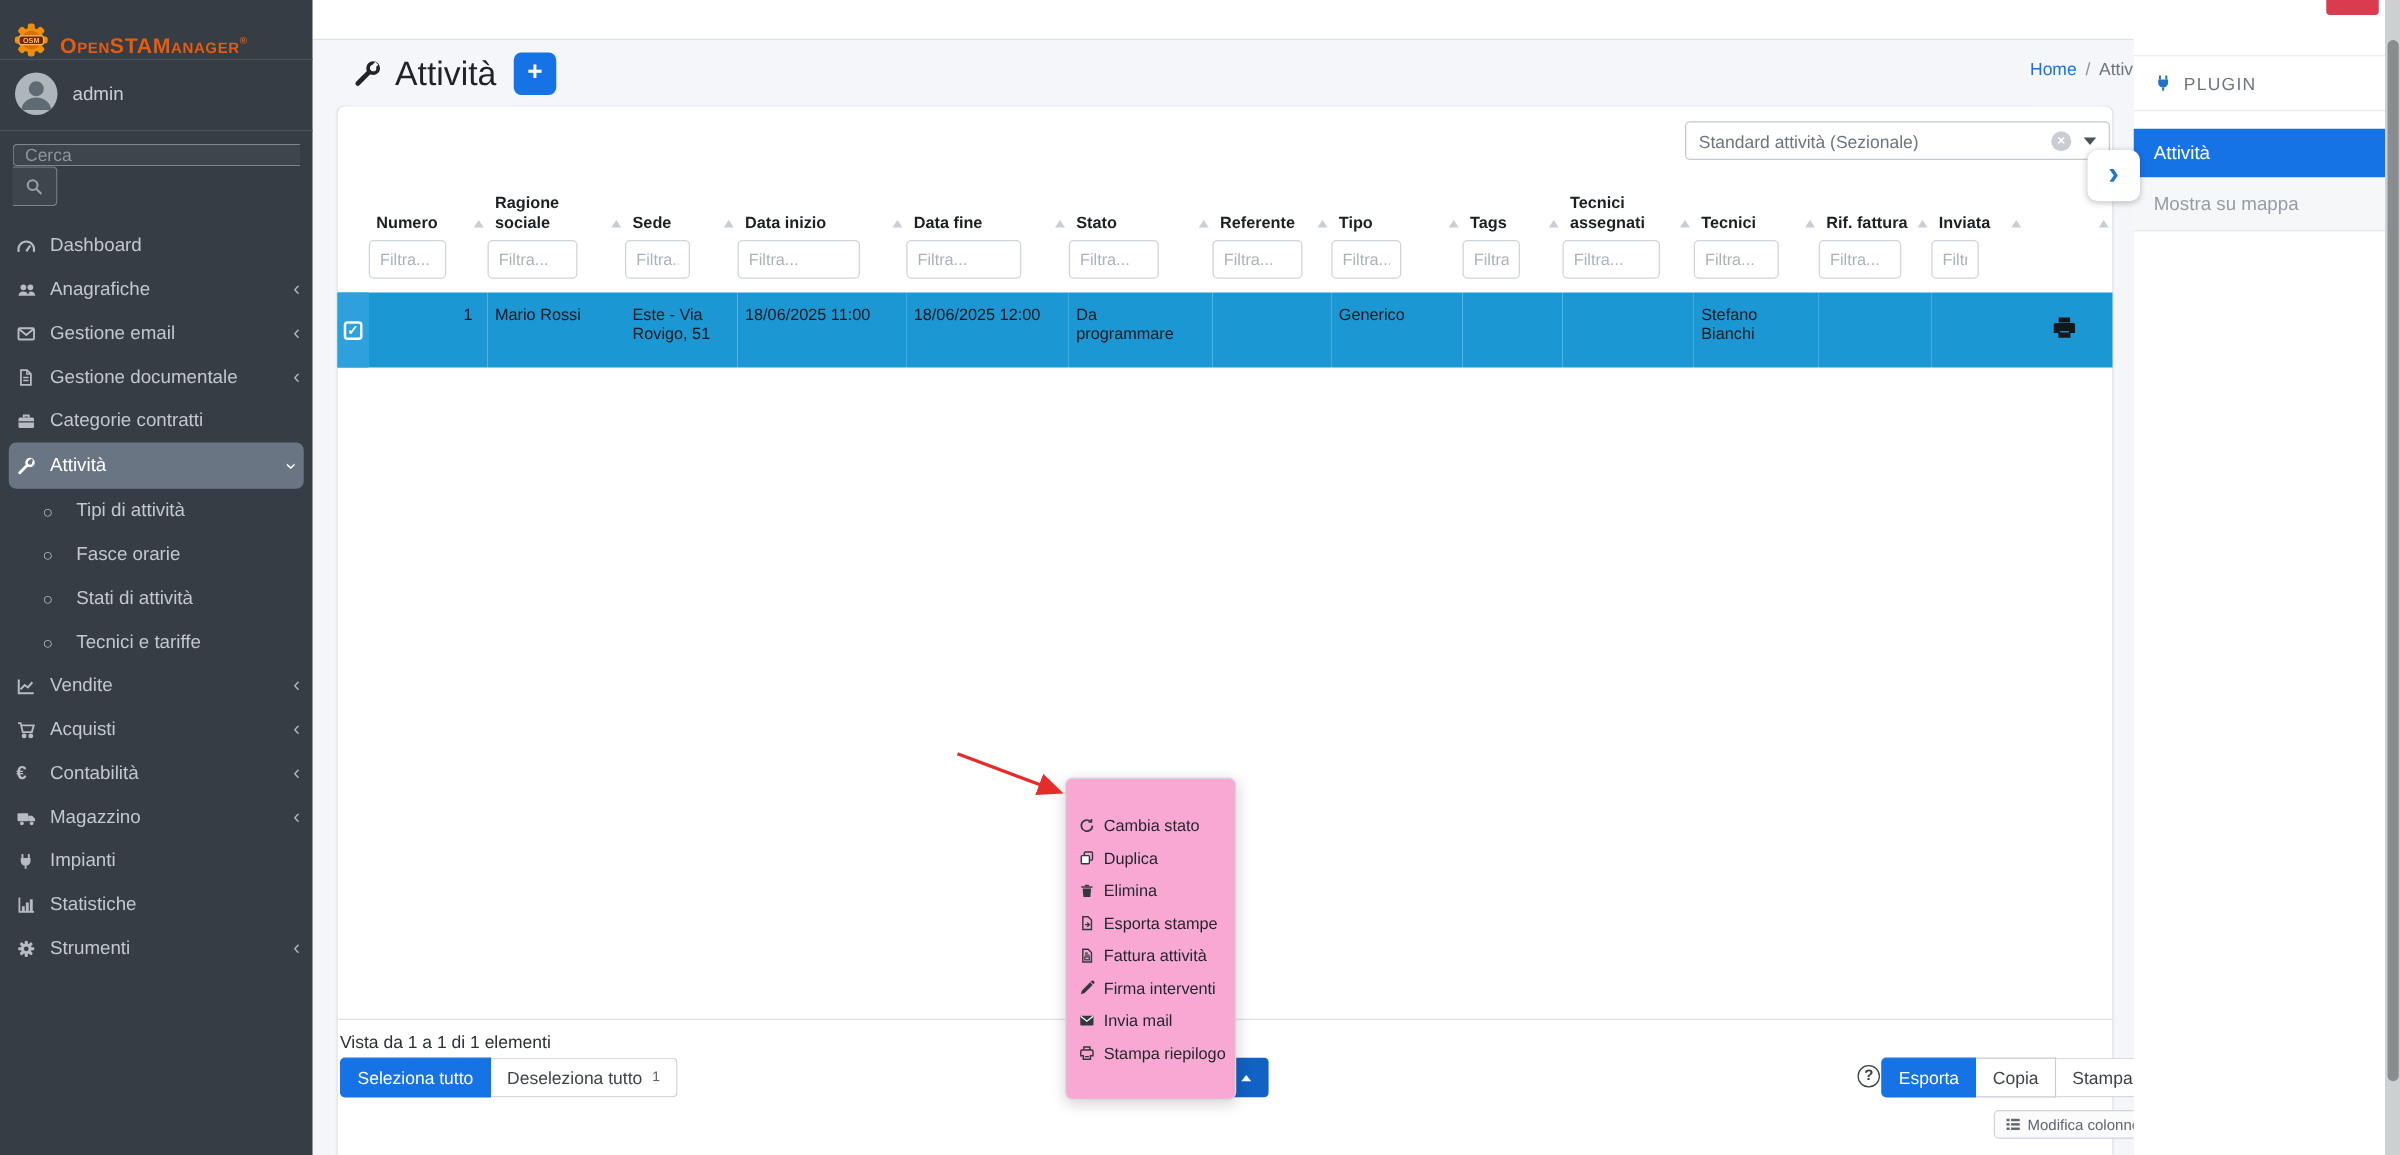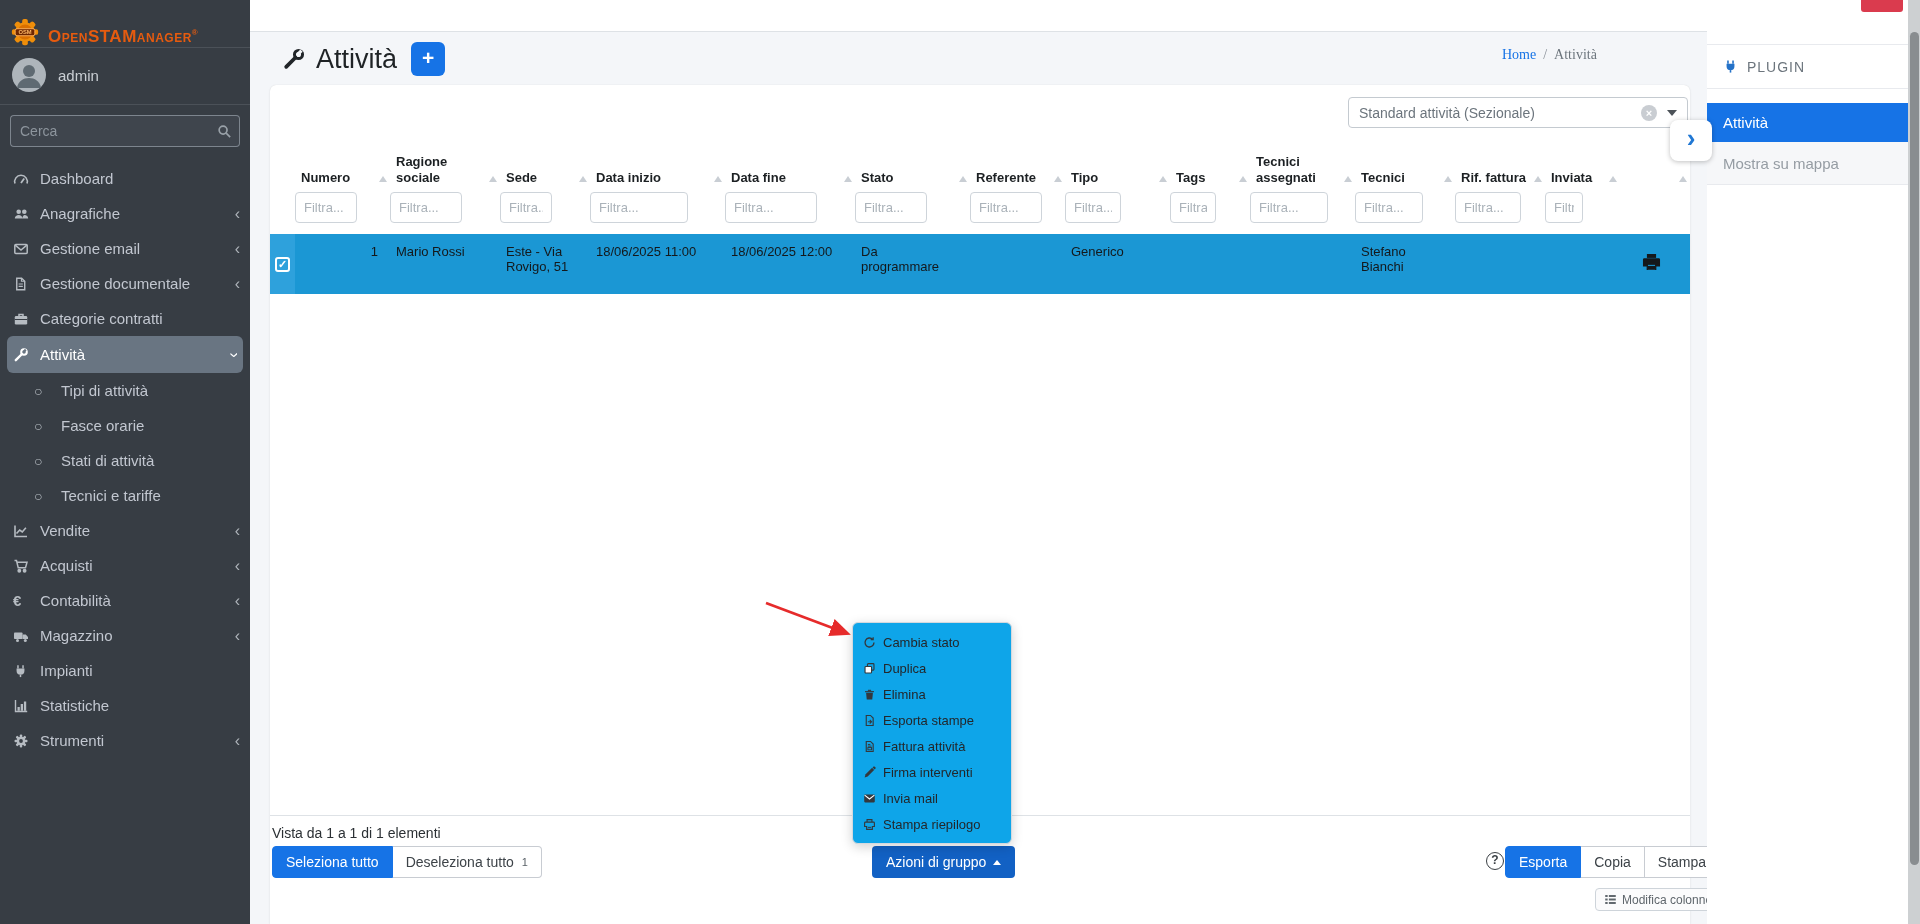--- a/index.html
+++ b/index.html
@@ -9,21 +9,21 @@
 
   
   .sidebar { position:absolute; left:0; top:0; width:250px; height:924px; background:#373d44; color:#c2c7d0; z-index:30; }
   .brand { height:48px; display:flex; align-items:flex-end; gap:8px; padding:0 10px; border-bottom:1px solid #4b5158; }
   .brand-text { color:#e65b0f; font-weight:bold; font-size:17px; font-variant:small-caps; letter-spacing:.5px; white-space:nowrap; }
   .brand-reg { color:#e65b0f; font-size:8px; vertical-align:super; }
   .user-panel { display:flex; align-items:center; gap:12px; padding:10px 12px 12px; border-bottom:1px solid #4b5158; }
   .avatar { width:34px; height:34px; border-radius:50%; background:#aeb5bb; overflow:hidden; position:relative; flex:none; }
   .avatar svg { position:absolute; left:0; top:0; }
   .user-name { font-size:15px; color:#c9ced3; }
-  .search-row { display:flex; padding:10px 10px 8px; }
+  .search-row { display:flex; padding:10px 10px 8px;flex-direction:column; }
   .search-input { flex:1; height:32px; background:#3f454d; border:1px solid #7d858e; border-right:none; border-radius:4px 0 0 4px; color:#e9ecef; padding:0 9px; font-size:14px; outline:none; }
   .search-input::placeholder { color:#8d959d; }
   .search-btn { width:36px; height:32px; background:#3f454d; border:1px solid #7d858e; border-left:none; border-radius:0 4px 4px 0; display:flex; align-items:center; justify-content:center; cursor:pointer; }
   .nav { margin-top:6px; }
   .nav-item { height:35px; display:flex; align-items:center; padding:0 10px 0 13px; font-size:15px; cursor:pointer; position:relative; color:#c2c7d0; }
   .nav-item .ni-icon { width:27px; flex:none; display:flex; align-items:center; color:#b6bcc2; }
   .nav-item .chev { margin-left:auto; font-size:16px; color:#aeb4ba; line-height:1; }
   .chev-down { display:inline-block; transform:rotate(-90deg); }
   .nav-item.active { background:#697582; color:#fff; border-radius:6px; margin:0 7px; padding:0 8px 0 6px; height:37px; }
   .nav-item.active .ni-icon { color:#fff; }
@@ -34,21 +34,21 @@
   .euro-glyph { font-size:15px; font-weight:bold; }
 
   
   .navbar { position:absolute; left:250px; top:0; width:1457px; height:32px; background:#fff; border-bottom:1px solid #dee2e6; z-index:5; }
   .red-btn { position:absolute; left:1861px; top:0; width:42px; height:12px; background:#da3b4e; border-radius:0 0 3px 3px; z-index:60; cursor:pointer; }
 
   
   .page-title { position:absolute; left:282px; top:42px; display:flex; align-items:center; gap:10px; z-index:6; }
   .page-title h1 { font-size:27px; font-weight:400; color:#1f2326; }
   .add-btn { width:34px; height:34px; border-radius:6px; background:#1673e6; color:#fff; font-size:21px; font-weight:bold; display:flex; align-items:center; justify-content:center; border:none; cursor:pointer; margin-left:4px; padding-bottom:2px; }
-  .breadcrumb { position:absolute; left:1502px; top:47px; font-size:14px; z-index:6; display:flex; gap:7px;font-family:Liberation Serif, serif; }
+  .breadcrumb { position:absolute; left:1624px; top:47px; font-size:14px; z-index:6; display:flex; gap:7px; }
   .breadcrumb .bc-home { color:#1673e6; cursor:pointer; }
   .breadcrumb .bc-sep { color:#8a9199; }
   .breadcrumb .bc-cur { color:#6c757d; }
 
   
   .card { position:absolute; left:270px; top:85px; width:1420px; height:839px; background:#fff; border-radius:6px 6px 0 0; box-shadow:0 0 1px rgba(0,0,0,.14), 0 1px 3px rgba(0,0,0,.06); z-index:4; }
   .select2 { position:absolute; left:1348px; top:97px; width:340px; height:31px; background:#fff; border:1px solid #c4cad0; border-radius:4px; display:flex; align-items:center; padding:0 10px; font-size:14px; color:#6c757d; z-index:6; cursor:pointer; }
   .select2 .sel-text { flex:1; white-space:nowrap; overflow:hidden; }
   .sel-clear { width:16px; height:16px; border-radius:50%; background:#c9cdd2; color:#fff; font-size:11px; line-height:16px; text-align:center; font-weight:bold; cursor:pointer; flex:none; }
   .sel-caret { width:0; height:0; border-left:5px solid transparent; border-right:5px solid transparent; border-top:6px solid #4c5258; margin-left:10px; flex:none; cursor:pointer; }
@@ -90,21 +90,21 @@
   .azioni-btn { position:absolute; left:872px; top:846px; background:#1261c4; color:#fff; border-radius:4px; z-index:20; }
   .caret-up { width:0; height:0; border-left:4px solid transparent; border-right:4px solid transparent; border-bottom:5px solid #fff; margin-left:7px; }
   .help-circle { position:absolute; left:1486px; top:852px; width:18px; height:18px; border:1.5px solid #3a3f44; border-radius:50%; color:#3a3f44; font-size:12px; font-weight:bold; text-align:center; line-height:15px; z-index:6; cursor:pointer; }
   .export-group { position:absolute; left:1505px; top:846px; display:flex; z-index:6; }
   .export-group .btn:first-child { border-radius:4px 0 0 4px; }
   .export-group .btn:nth-child(2) { border-left:none; }
   .export-group .btn:last-child { border-radius:0 4px 4px 0; border-left:none; }
   .modifica-btn { position:absolute; left:1595px; top:888px; height:23px; padding:0 8px; font-size:12px; color:#5f666c; background:#fbfbfc; border:1px solid #ced4da; border-radius:4px; display:flex; align-items:center; gap:5px; z-index:6; cursor:pointer; }
 
   
-  .dropmenu { position:absolute; left:852px; top:622px; width:160px; background:#0ea5e9; border:1px solid #d3d9df; border-radius:6px; box-shadow:0 3px 12px rgba(0,0,0,.18); padding:6px 0; z-index:25; }
+  .dropmenu { position:absolute; left:852px; top:622px; width:137px; background:#f9a8d4; border:1px solid #d3d9df; border-radius:6px; box-shadow:0 3px 12px rgba(0,0,0,.18); padding:24px 0; z-index:25; }
   .dropmenu .dm-item { height:26px; display:flex; align-items:center; gap:7px; padding:0 10px; font-size:13px; color:#23272b; cursor:pointer; white-space:nowrap; }
   .dm-item svg { flex:none; color:#33383d; }
 
   
   .red-arrow { position:absolute; left:760px; top:597px; z-index:26; pointer-events:none; }
 
   
   .plugin-panel { position:absolute; left:1707px; top:0; width:201px; height:924px; background:#fff; z-index:10; }
   .pp-top { height:45px; border-bottom:1px solid #e8eaee; }
   .pp-header { height:44px; display:flex; align-items:center; gap:9px; padding:0 16px; border-bottom:1px solid #e8eaee; color:#6c757d; font-size:14px; letter-spacing:1px; }

